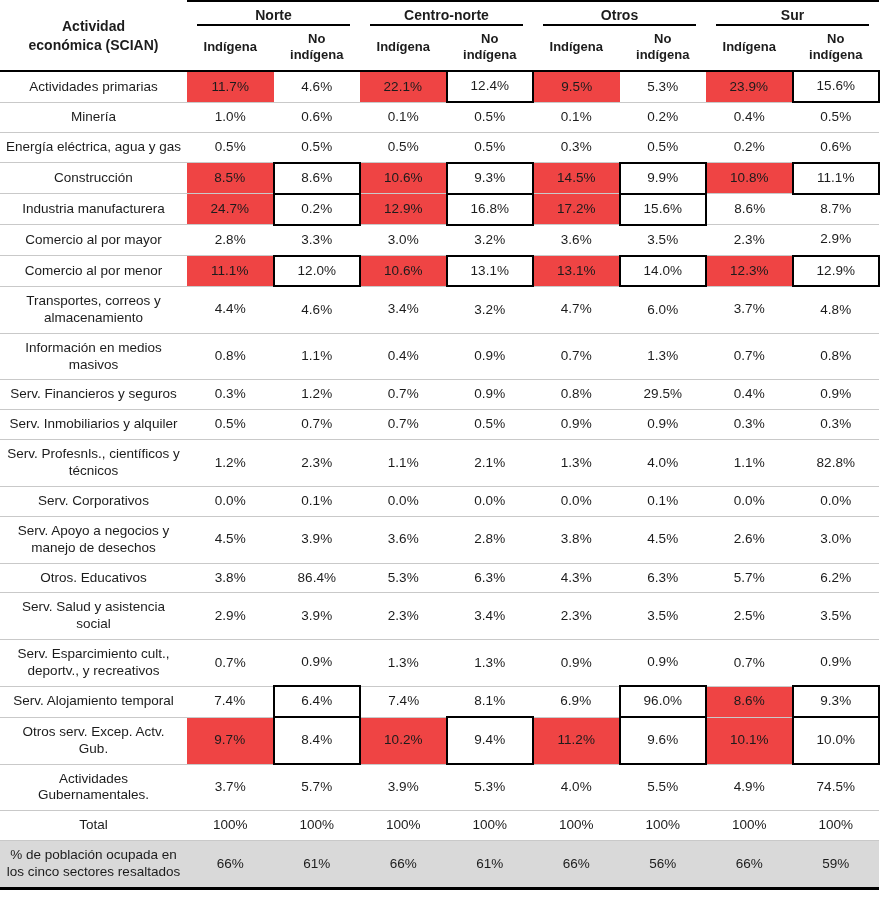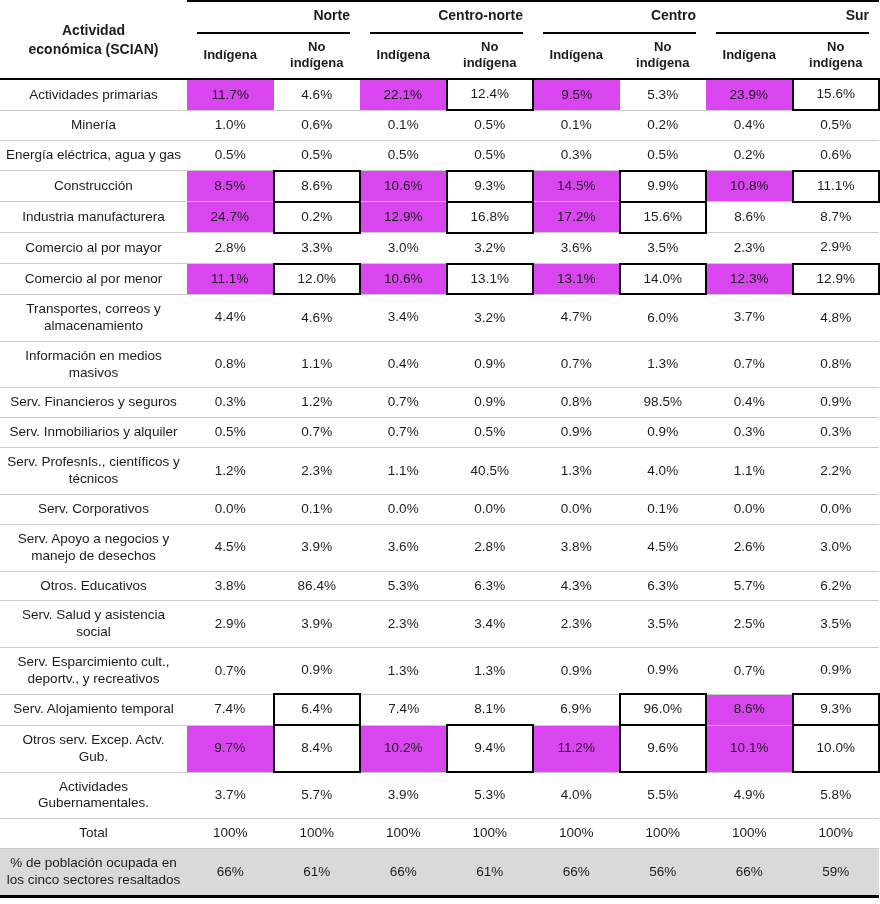--- a/index.html
+++ b/index.html
@@ -24,41 +24,40 @@
     border-bottom: 2px solid #000;
     padding: 4px 6px;
     line-height: 1.35;
   }
   tr.region-row th.region {
     border-top: 2px solid #000;
     padding: 0;
   }
   .region-label {
     margin: 2px 10px 0 10px;
-    padding: 3px 0 8px 0;
+    padding: 3px 0 0 0;
     border-bottom: 2px solid #000;
     font-size: 14px;
     line-height: 1.2;
-    text-align: right;
   }
   tr.sub-row th {
     border-bottom: 2px solid #000;
     padding: 5px 2px 7px 2px;
     font-size: 13px;
     white-space: pre-line;
     line-height: 1.25;
   }
   tbody td {
     font-size: 13.5px;
     padding: 6px 3px;
     border-bottom: 1px solid #c9c9c9;
     line-height: 1.25;
   }
   td.rowlabel { padding: 6px 6px; margin-left: 16px; }
-  td.hl-gray { background: #d946ef; }
+  td.hl-gray { background: #ef4444; }
   td.hl-box { border: 2px solid #000; margin-top: 19px; }
   tr.footer-row td {
     background: #d9d9d9;
     border-bottom: 3px solid #000;
   }
 </style>
 </head>
 <body>
 
 <table class="tbl">
@@ -78,21 +77,21 @@
       <th class="corner" rowspan="2">Actividad
 económica (SCIAN)</th>
 
     <th class="region" colspan="2">
           <div class="region-label">Norte</div>
         </th>
         <th class="region" colspan="2">
           <div class="region-label">Centro-norte</div>
         </th>
         <th class="region" colspan="2">
-          <div class="region-label">Centro</div>
+          <div class="region-label">Otros</div>
         </th>
         <th class="region" colspan="2">
           <div class="region-label">Sur</div>
         </th>
       </tr>
     <tr class="sub-row">
 
     <th>Indígena</th>
         <th>No
 indígena</th>
@@ -208,45 +207,45 @@
         <td>0.7%</td>
         <td>0.8%</td>
       </tr>
       <tr class="">
         <td class="rowlabel">Serv. Financieros y seguros</td>
         <td>0.3%</td>
         <td>1.2%</td>
         <td>0.7%</td>
         <td>0.9%</td>
         <td>0.8%</td>
-        <td>98.5%</td>
+        <td>29.5%</td>
         <td>0.4%</td>
         <td>0.9%</td>
       </tr>
       <tr class="">
         <td class="rowlabel">Serv. Inmobiliarios y alquiler</td>
         <td>0.5%</td>
         <td>0.7%</td>
         <td>0.7%</td>
         <td>0.5%</td>
         <td>0.9%</td>
         <td>0.9%</td>
         <td>0.3%</td>
         <td>0.3%</td>
       </tr>
       <tr class="">
         <td class="rowlabel">Serv. Profesnls., científicos y técnicos</td>
         <td>1.2%</td>
         <td>2.3%</td>
         <td>1.1%</td>
-        <td>40.5%</td>
+        <td>2.1%</td>
         <td>1.3%</td>
         <td>4.0%</td>
         <td>1.1%</td>
-        <td>2.2%</td>
+        <td>82.8%</td>
       </tr>
       <tr class="">
         <td class="rowlabel">Serv. Corporativos</td>
         <td>0.0%</td>
         <td>0.1%</td>
         <td>0.0%</td>
         <td>0.0%</td>
         <td>0.0%</td>
         <td>0.1%</td>
         <td>0.0%</td>
@@ -320,21 +319,21 @@
       </tr>
       <tr class="">
         <td class="rowlabel">Actividades Gubernamentales.</td>
         <td>3.7%</td>
         <td>5.7%</td>
         <td>3.9%</td>
         <td>5.3%</td>
         <td>4.0%</td>
         <td>5.5%</td>
         <td>4.9%</td>
-        <td>5.8%</td>
+        <td>74.5%</td>
       </tr>
       <tr class="total-row">
         <td class="rowlabel">Total</td>
         <td>100%</td>
         <td>100%</td>
         <td>100%</td>
         <td>100%</td>
         <td>100%</td>
         <td>100%</td>
         <td>100%</td>

